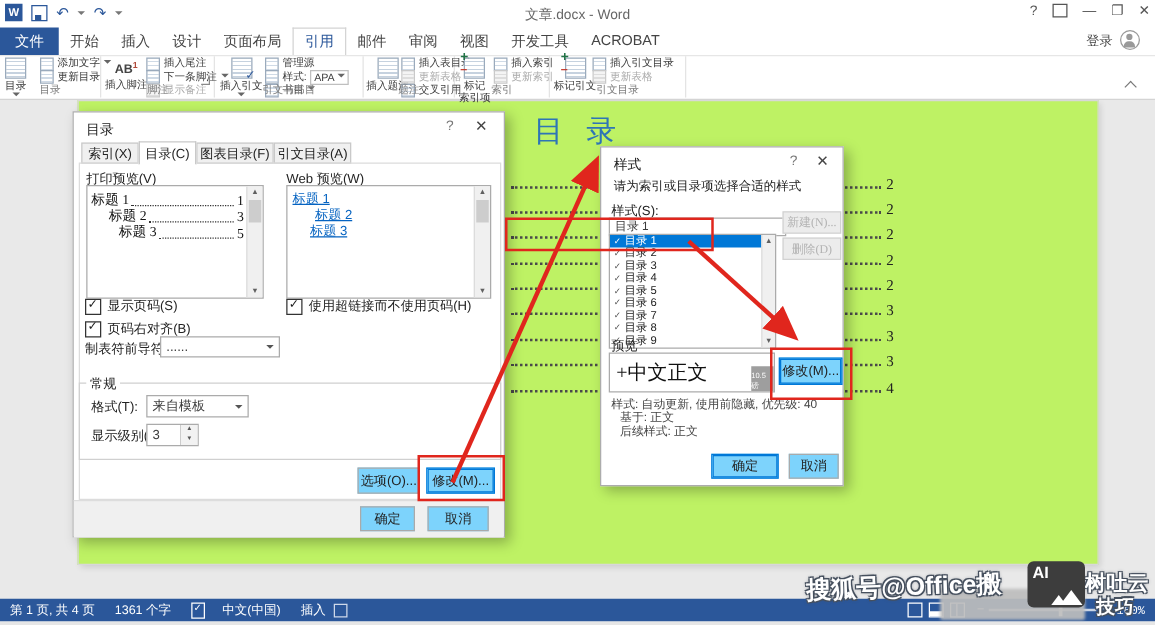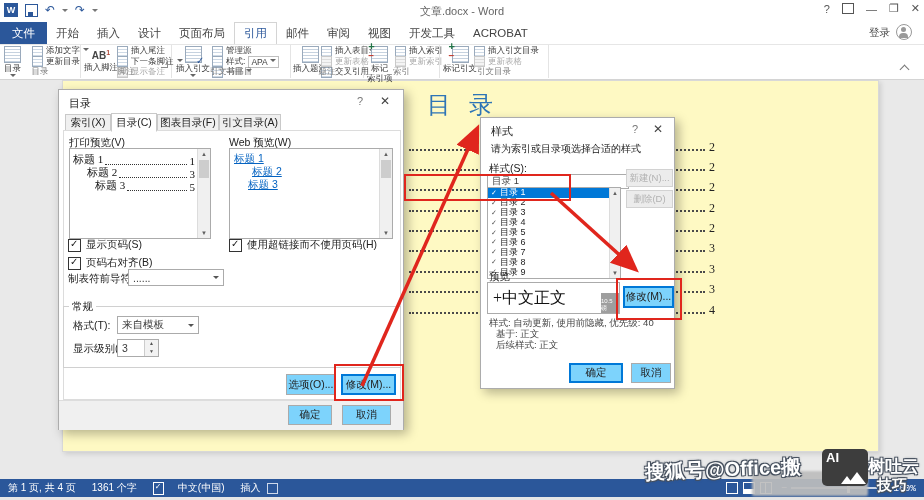--- a/index.html
+++ b/index.html
@@ -51,21 +51,21 @@
   .pic{width:9px;height:9px;border:1px solid #9aaabc;background:#fff;flex:none;
        background:repeating-linear-gradient(to bottom,#fff 0 2px,#cfdae6 2px 3px);}
   .pic.dis{border-color:#c9c9c9;background:repeating-linear-gradient(to bottom,#f4f4f4 0 2px,#ddd 2px 3px);}
   .mini-dd{display:inline-flex;align-items:center;gap:2px;border:1px solid #bfbfbf;background:#fff;
            padding:0 2px;height:10px;font-size:8.5px;}
   .launcher{position:absolute;right:3px;bottom:10px;width:6px;height:6px;border-right:1px solid #8a8a8a;border-bottom:1px solid #8a8a8a;}
   .chev{position:absolute;right:16px;bottom:6px;width:6px;height:6px;border-left:1.5px solid #777;border-top:1.5px solid #777;transform:rotate(45deg);}
 
   
   #workspace{position:absolute;left:0;top:78px;width:924px;height:402px;background:#e9e9e9;}
-  #page{position:absolute;left:62px;top:2px;width:815px;height:370px;background:#fef9c3;
+  #page{position:absolute;left:62px;top:2px;width:815px;height:370px;background:#bef264;
         border:1px solid #d8d8d8;box-shadow:2px 2px 5px rgba(0,0,0,.12);}
   #doc-heading{position:absolute;left:364px;top:8px;font-family:"Liberation Serif","DejaVu Serif",serif;
                font-size:24px;color:#2e75b6;letter-spacing:6px;white-space:nowrap;}
   .tocrow{position:absolute;left:346px;width:306px;height:16px;display:flex;align-items:flex-end;}
   .tocrow .dots{flex:1;border-bottom:2px dotted #4a4a4a;margin:0 4px 3px 0;}
   .tocrow .pg{font-size:12px;color:#222;line-height:14px;font-family:"Liberation Serif","DejaVu Serif",serif;}
 
   
   .dialog{position:absolute;background:#fff;border:1px solid #acacac;box-shadow:4px 4px 10px rgba(0,0,0,.28);}
   .dtitle{position:absolute;left:10px;top:6px;font-size:11px;color:#222;}
@@ -79,21 +79,21 @@
   .sb .a.dn{bottom:0;} .sb .a.dn::before{content:"\25BC";}
   .sb .thumb{position:absolute;left:1px;right:1px;top:11px;height:18px;background:#cdcdcd;}
   .cb{display:inline-flex;align-items:center;gap:5px;font-size:10.5px;color:#222;white-space:nowrap;}
   .cbbox{width:11px;height:11px;border:1px solid #333;background:#fff;position:relative;flex:none;}
   .cbbox::after{content:"\2713";position:absolute;left:1px;top:-2px;font-size:10px;color:#1a1a1a;}
   .dd{position:absolute;border:1px solid #ababab;background:#fff;font-size:10.5px;display:flex;align-items:center;padding:0 4px;}
   .dd .c{margin-left:auto;width:0;height:0;border:3.5px solid transparent;border-top-color:#555;margin-top:3px;}
   .btn{position:absolute;background:#7dd3fc;border:1px solid #aaa;font-size:10.5px;color:#222;
        display:flex;align-items:center;justify-content:center;white-space:nowrap;}
   .btn.focus{border:1px solid #0078d7;box-shadow:0 0 0 1px #0078d7 inset;}
-  .btn.dis{background:#ececec;border-color:#d2d2d2;color:#b2b2b2;}
+  .btn.dis{background:#ececec;border-color:#d2d2d2;color:#b2b2b2;font-family:Liberation Serif, serif;}
   .tab2{position:absolute;top:0;height:17px;display:flex;align-items:center;justify-content:center;
         font-size:10.5px;color:#222;background:#f0f0f0;border:1px solid #c9c9c9;box-sizing:border-box;}
   .tab2.sel{background:#fff;border-bottom-color:#fff;height:19px;top:-1px;z-index:2;}
   fieldset.grp{position:absolute;border:1px solid #d0d0d0;margin:0;padding:0;}
   .legend{position:absolute;font-size:10.5px;color:#222;background:#fff;padding:0 3px;font-family:Liberation Serif, serif;}
   .serif{font-family:"Liberation Serif","DejaVu Serif",serif;}
   .weblink{font-size:10.5px;color:#0563c1;text-decoration:underline;white-space:nowrap;}
   .prow{position:absolute;display:flex;align-items:flex-end;font-size:11px;color:#111;}
   .prow .dots{flex:1;border-bottom:1.5px dotted #333;margin:0 3px 2px 2px;}
   .spin{position:absolute;border:1px solid #ababab;background:#fff;font-size:10.5px;display:flex;}

